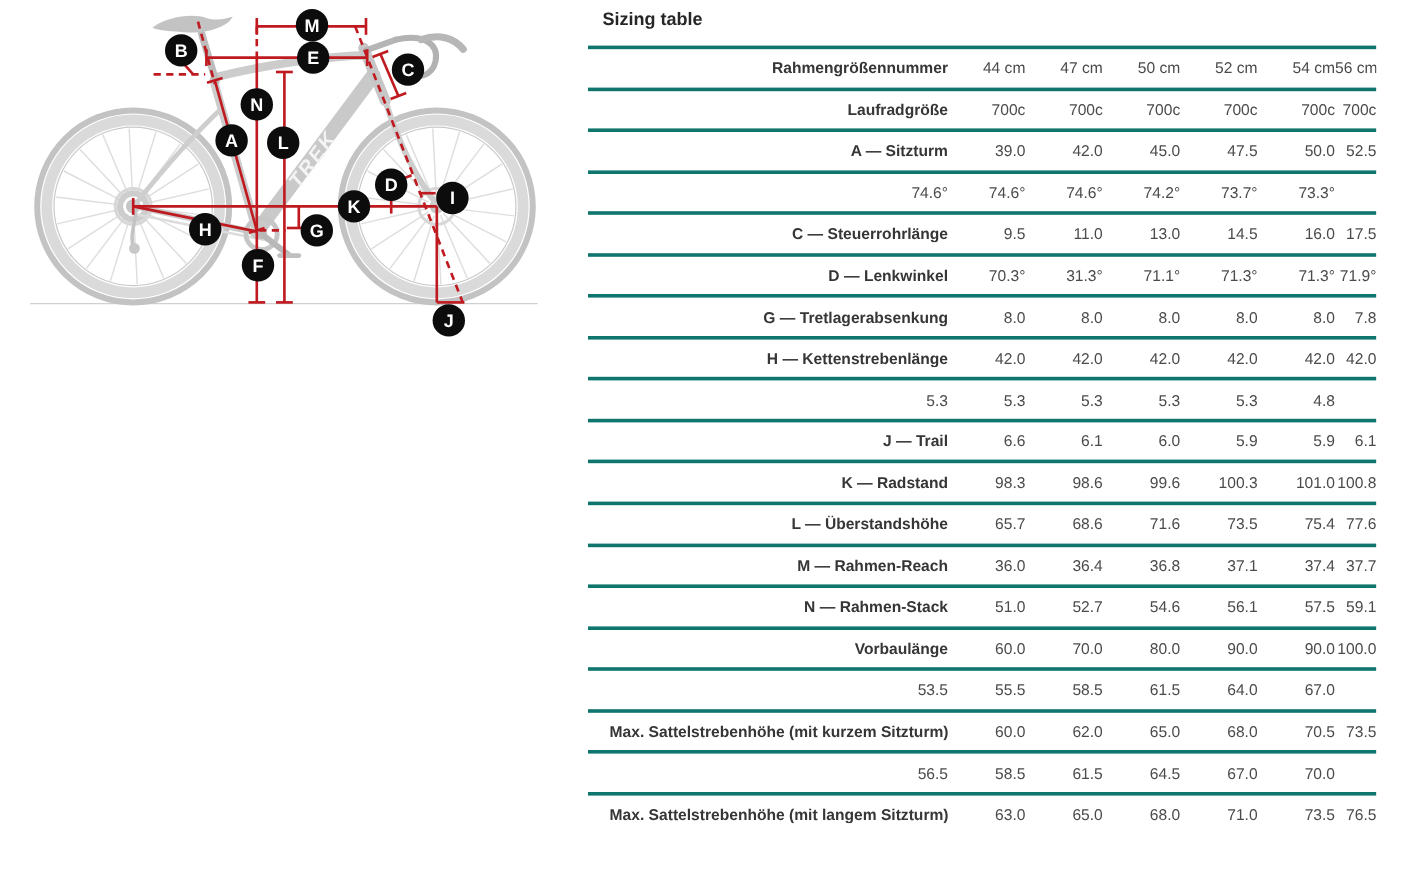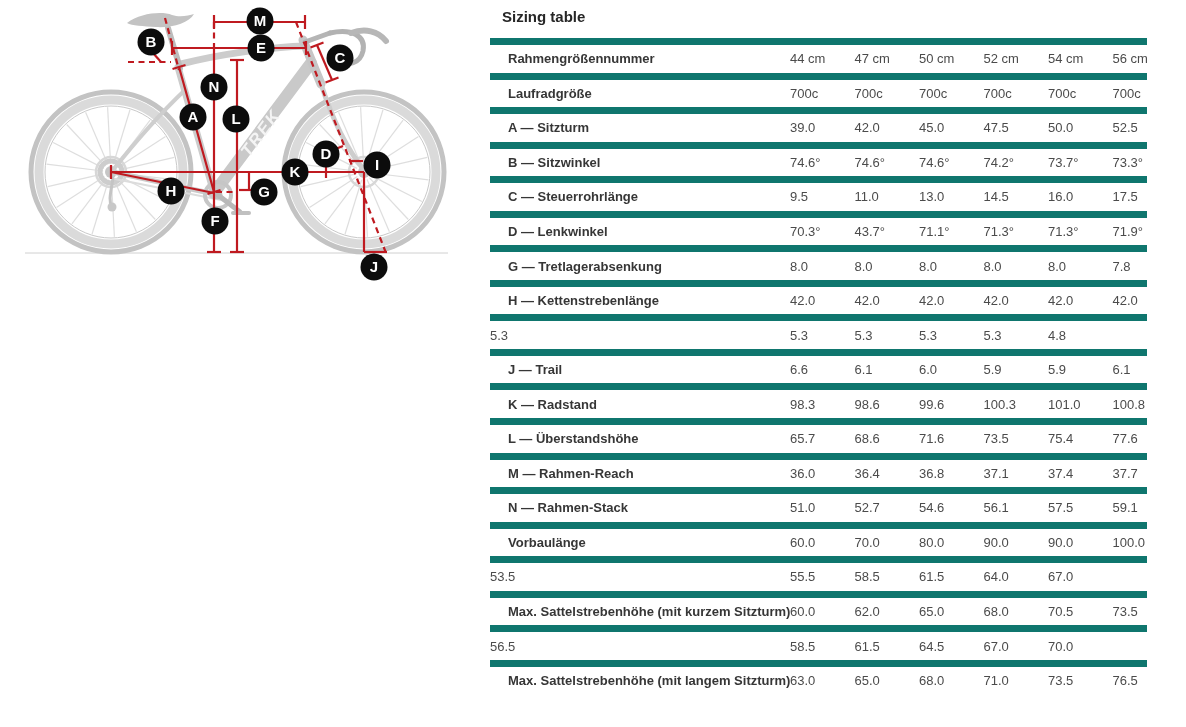--- a/index.html
+++ b/index.html
@@ -27,21 +27,22 @@
   
   .table-panel { position:absolute; left:490px; top:0; width:657px; height:727px; overflow:hidden; }
   .panel-title {
     box-sizing:border-box; height:38px; padding:8px 0 0 12px;
     font-size:15px; font-weight:bold; color:#262626;
   }
   .trow {
     display:grid;
     grid-template-columns:300px 64.5px 64.5px 64.5px 64.5px 64.5px auto;
     align-items:center; height:34.55px; box-sizing:border-box;
-    border-top:7px solid #0f766e;
+    border-top:3px solid #0f766e;
+    text-align:right;
   }
   .tlabel {
     padding-left:18px; font-size:13px; font-weight:bold; color:#363636;
     white-space:nowrap; overflow:hidden;
   }
   .tval { font-size:13px; color:#4b4b4b; white-space:nowrap; }
 </style>
 </head>
 <body style="--accent-red: #bf1a20; --marker-bg: #0c0c0c;">
 
@@ -260,41 +261,40 @@
       <div class="trow">
         <span class="tlabel">A — Sitzturm</span>
         <span class="tval">39.0</span>
         <span class="tval">42.0</span>
         <span class="tval">45.0</span>
         <span class="tval">47.5</span>
         <span class="tval">50.0</span>
         <span class="tval">52.5</span>
       </div>
       <div class="trow">
-        <span class="tlabel">B — Sitzwinkel</span>
         <span class="tval">74.6°</span>
         <span class="tval">74.6°</span>
         <span class="tval">74.6°</span>
         <span class="tval">74.2°</span>
         <span class="tval">73.7°</span>
         <span class="tval">73.3°</span>
       </div>
       <div class="trow">
         <span class="tlabel">C — Steuerrohrlänge</span>
         <span class="tval">9.5</span>
         <span class="tval">11.0</span>
         <span class="tval">13.0</span>
         <span class="tval">14.5</span>
         <span class="tval">16.0</span>
         <span class="tval">17.5</span>
       </div>
       <div class="trow">
         <span class="tlabel">D — Lenkwinkel</span>
         <span class="tval">70.3°</span>
-        <span class="tval">43.7°</span>
+        <span class="tval">31.3°</span>
         <span class="tval">71.1°</span>
         <span class="tval">71.3°</span>
         <span class="tval">71.3°</span>
         <span class="tval">71.9°</span>
       </div>
       <div class="trow">
         <span class="tlabel">G — Tretlagerabsenkung</span>
         <span class="tval">8.0</span>
         <span class="tval">8.0</span>
         <span class="tval">8.0</span>

